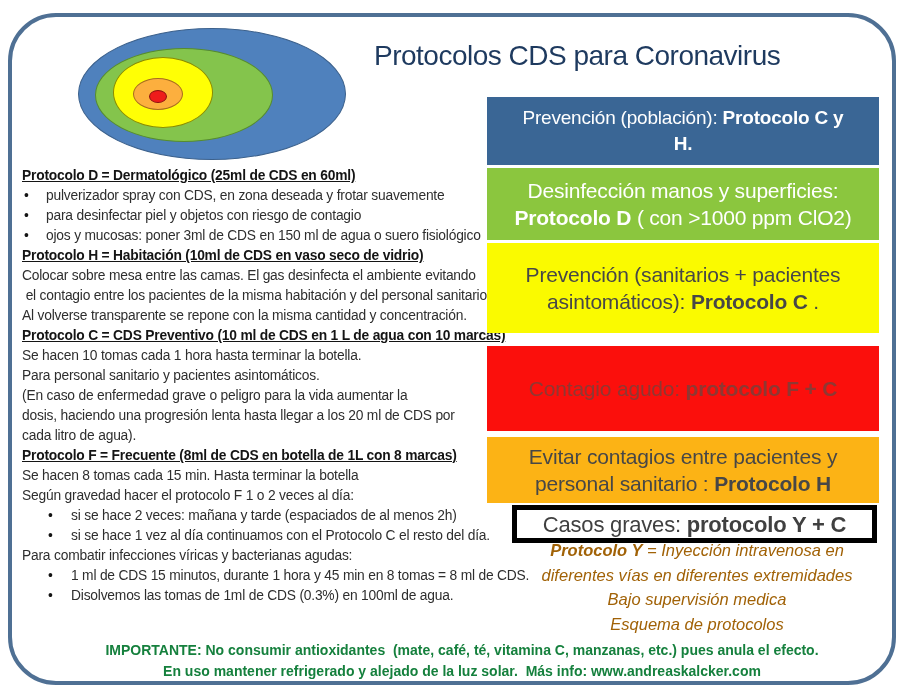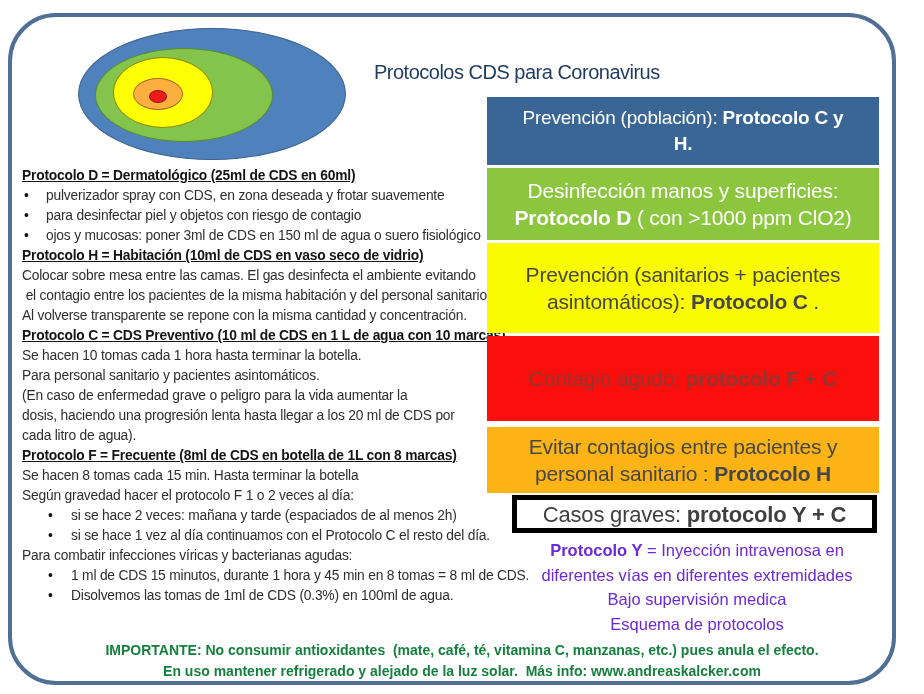--- a/index.html
+++ b/index.html
@@ -6,22 +6,22 @@
   .page{
     position:relative;width:924px;height:694px;background:#ffffff;overflow:hidden;
     font-family:"Liberation Sans", sans-serif;
   }
   .frame{
     position:absolute;left:8px;top:13px;width:888px;height:672px;
     border:4px solid #4f7094;border-radius:48px;box-sizing:border-box;
     pointer-events:none;
   }
   .title{
-    position:absolute;left:374px;top:61px;width:470px;
-    font-size:20px;color:#1e3a5f;letter-spacing:-0.5px;white-space:pre;
+    position:absolute;left:374px;top:40px;width:470px;
+    font-size:28px;color:#1e3a5f;letter-spacing:-0.5px;white-space:pre;
   }
   
   .venn{position:absolute;left:77px;top:27px;width:272px;height:136px;}
   .ring{position:absolute;border-radius:50%;box-sizing:border-box;border:1.5px solid transparent;}
   .ring.blue  {left:1px;  top:1px;  width:268px;height:132px;}
   .ring.green {left:18px; top:21px; width:178px;height:94px;}
   .ring.yellow{left:36px; top:30px; width:100px;height:71px;}
   .ring.orange{left:56px; top:51px; width:50px; height:32px;}
   .ring.red   {left:72px; top:63px; width:18px; height:13px;}
   
@@ -38,29 +38,29 @@
   
   .rightcol{position:absolute;left:487px;top:97px;width:392px;}
   .cbox{
     box-sizing:border-box;display:flex;align-items:center;justify-content:center;
     text-align:center;font-size:21px;line-height:27px;letter-spacing:-0.2px;
   }
   .cbox .seg{white-space:pre-wrap;display:inline;}
   .cbox .bold{font-weight:bold;}
   .box-0{height:68px;margin-bottom:3px;font-size:19px;line-height:26px;padding:0 30px;}
   .box-1{height:72px;margin-bottom:3px;padding:0 8px;}
-  .box-2{height:90px;margin-bottom:3px;padding:18px 8px;}
+  .box-2{height:90px;margin-bottom:13px;padding:18px 8px;}
   .box-3{height:66px;margin-bottom:2px;padding:0 8px;}
   .box-4{height:85px;margin-bottom:6px;padding:0 8px;}
   .box-5{height:38px;width:365px;margin-left:25px;border:5px solid #000000;
          font-size:22px;padding:0 4px;}
   .cboxp{display:inline;}
   
   .note{position:absolute;left:488px;top:538px;width:418px;text-align:center;
-        color:#6d28d9;font-size:16.5px;line-height:24.5px;}
+        color:#a16207;font-size:16.5px;line-height:24.5px;font-style:italic;}
   .note .bold{font-weight:bold;}
   .note div{white-space:pre-wrap;}
   
   .footer{position:absolute;left:0;top:640px;width:924px;text-align:center;
           font-weight:bold;color:#15803d;font-size:14px;line-height:21px;}
   .footer div{white-space:pre-wrap;}
 </style>
 </head>
 <body>
 

